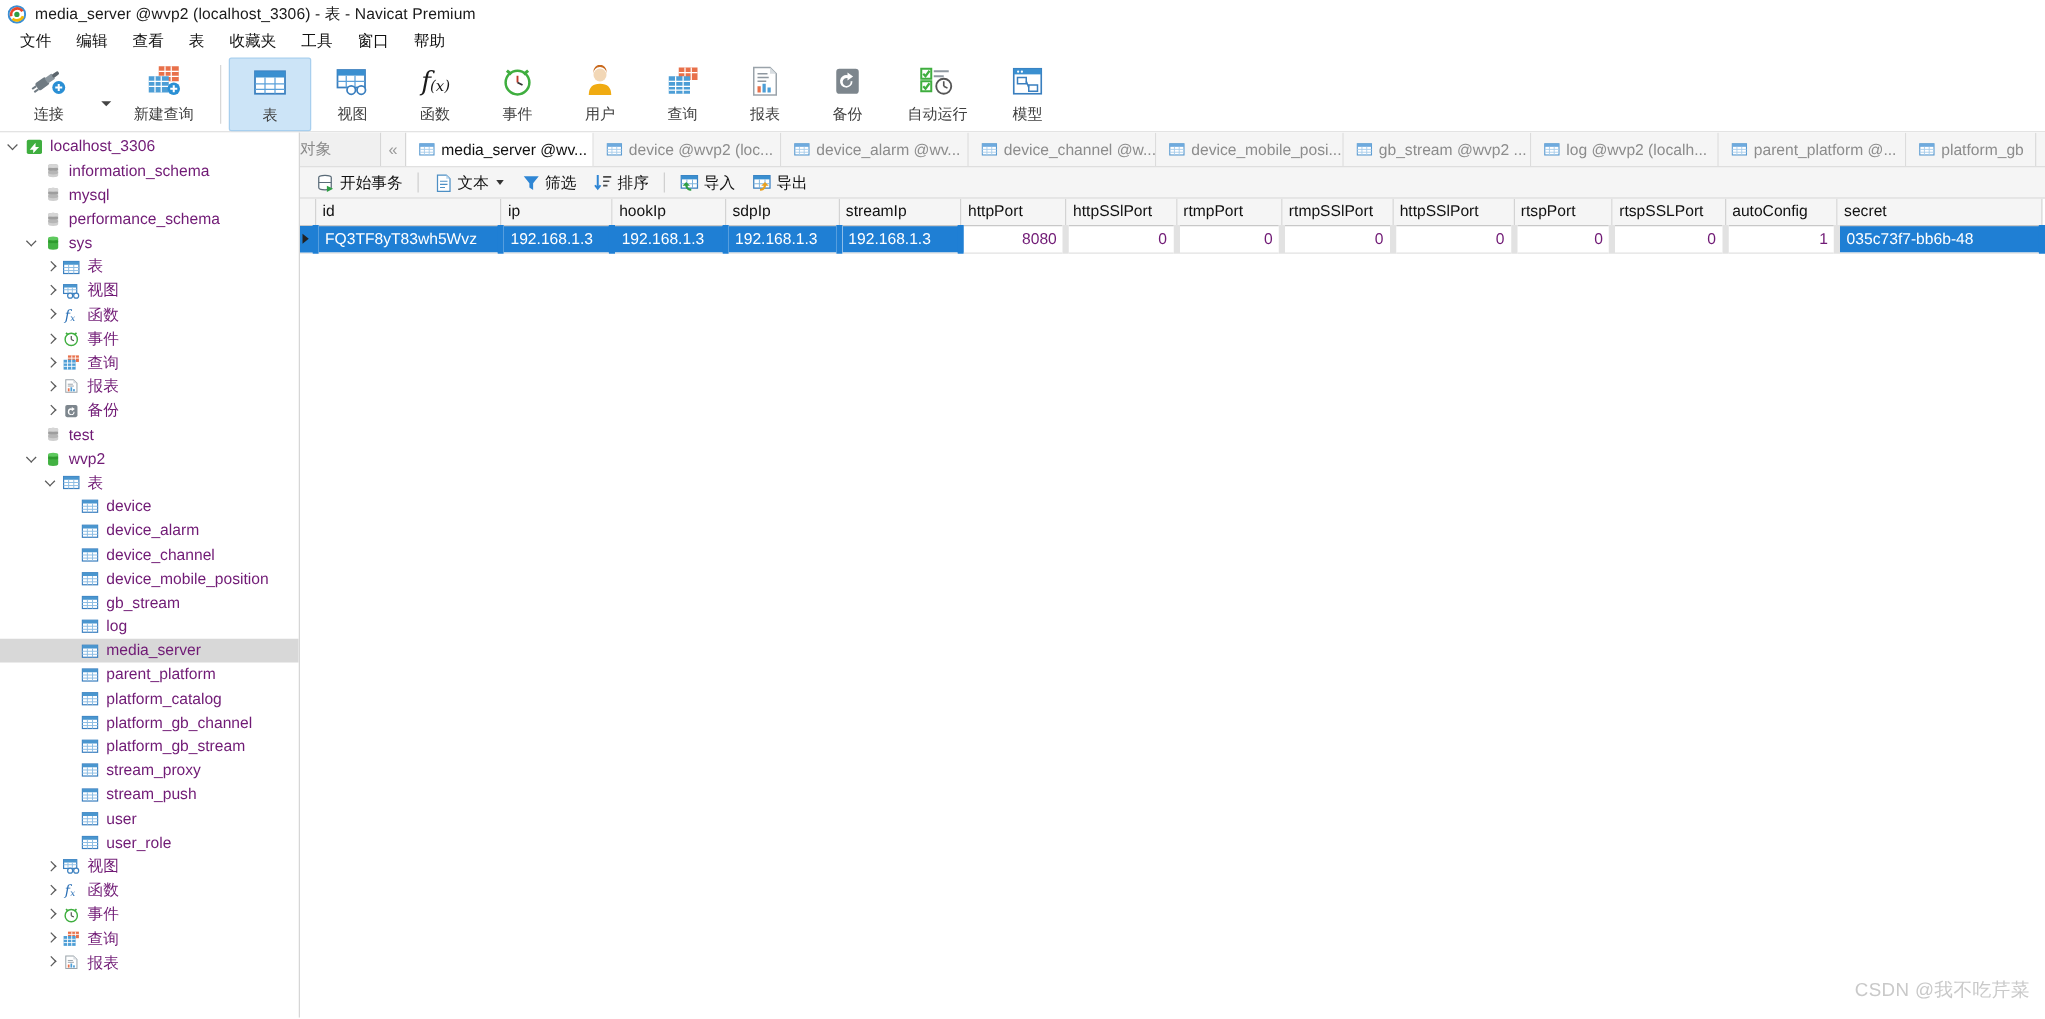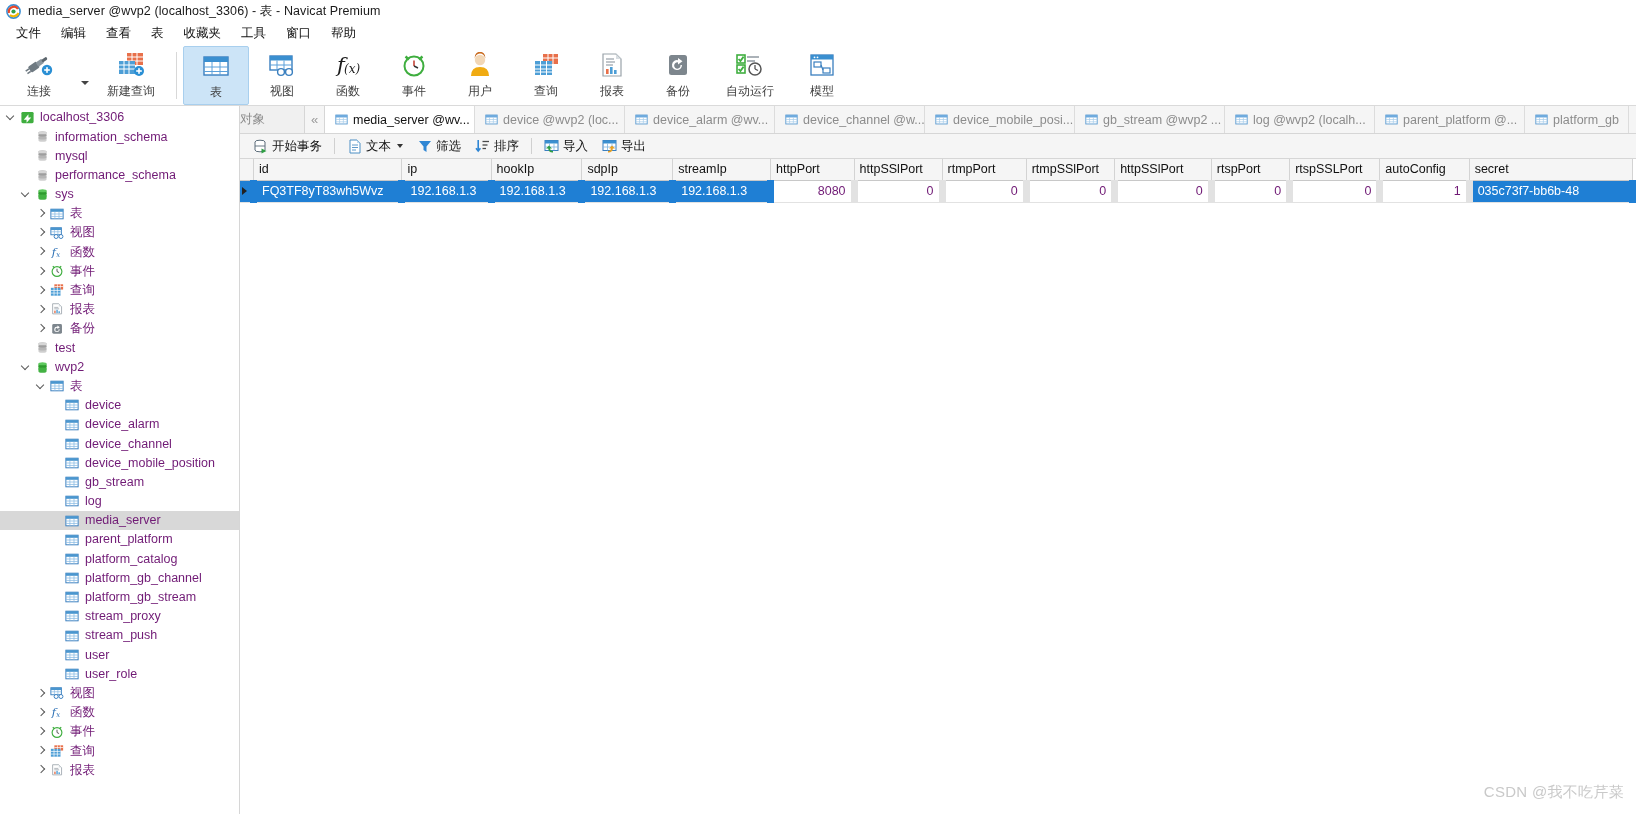--- a/index.html
+++ b/index.html
@@ -123,21 +123,21 @@
 
   
   .gridwrap { flex:1 1 auto; overflow:hidden; position:relative; background:#fff;}
   table.grid { border-collapse: collapse; table-layout: fixed; font-size:12.5px; }
   table.grid th {
     height: 21px; background:#f5f5f5; border-right:1px solid #d3d3d3;
     border-bottom:1px solid #c8c8c8; font-weight: normal; text-align:left;
     padding: 0 5px; color:#111; white-space:nowrap; overflow:hidden;
   }
   table.grid td {
-    height: 22px; border-right:7px solid #000000; border-bottom:1px solid #e2e2e2;
+    height: 22px; border-right:5px solid #000000; border-bottom:1px solid #e2e2e2;
     padding: 0 5px; white-space:nowrap; overflow:hidden; color:#111;
   }
   td.num, th.num { text-align: right; }
   td.num { padding-right: 6px; }
   tr.row-selected td { background:#1f7fd4; color:#fff; border-right-color:#1f7fd4;}
   tr.row-selected td.num { color:#701a75; background:#fff; border-right-color:#e2e2e2;}
   .gutter-head { width:10px; background:#f5f5f5; border-right:1px solid #d3d3d3; border-bottom:1px solid #c8c8c8; }
   .gutter-cell { width:10px; background:#fff; border-right:1px solid #d3d3d3; border-bottom:1px solid #e2e2e2; position:relative;}
   .arrowmark { position:absolute; left:2px; top:6px; width:0;height:0;
     border-top:4px solid transparent;border-bottom:4px solid transparent;border-left:5px solid #222;}

